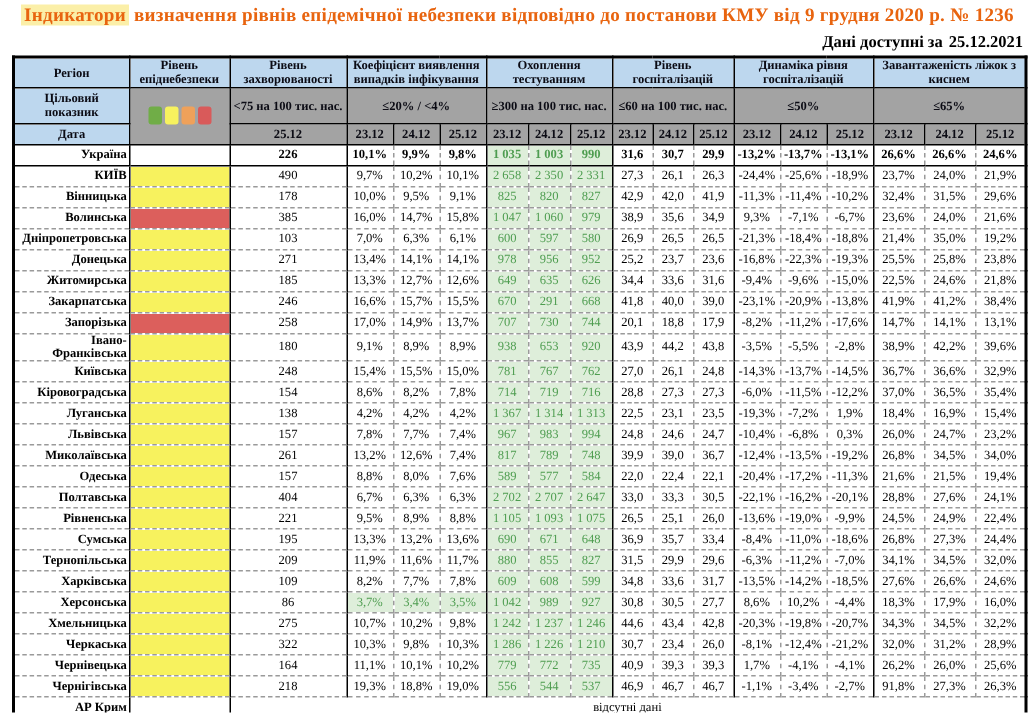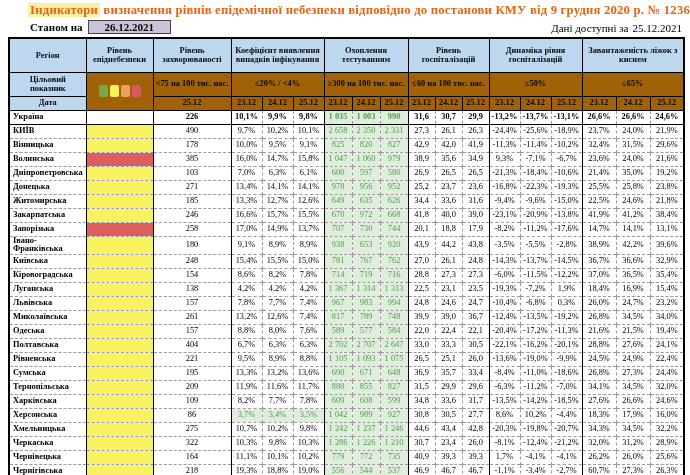--- a/index.html
+++ b/index.html
@@ -1,50 +1,47 @@
 <!DOCTYPE html>
 <html><head>
 <meta charset="utf-8">
 <style>
   :root{
     --title:#E8640F; --hl:#FBEFA8; --asof-bg:#CCC0DA; --head-bg:#BDD7EE;
     --yellow:#F7F25E; --red:#DC5F5C; --green-bg:#DEEEDA; --green-tx:#4E9D50;
   }
   html,body{margin:0;padding:0}
   body{width:690px;height:475px;background:#fff;font-family:"Liberation Serif",serif;position:relative;overflow:hidden}
-  .title{text-align:right;margin-top:3px;font-size:12.7px;font-weight:bold;color:var(--title);letter-spacing:.2px}
+  .title{text-align:center;margin-top:3px;font-size:12.7px;font-weight:bold;color:var(--title);letter-spacing:.2px}
   .title .hl{background:var(--hl);padding:0 2px}
   .meta-row{position:relative;height:17px;margin-top:1px}
   .asof{position:absolute;left:30px;top:1px;font-weight:bold;font-size:11px;color:#000}
   .asof-box{display:inline-block;background:var(--asof-bg);border:1px solid #444;padding:0 16px;margin-left:5px;font-size:11px;font-weight:bold}
-  .avail{position:absolute;right:8px;top:3px;font-weight:normal;font-size:11px;color:#000}
+  .avail{position:absolute;right:8px;top:3px;font-weight:bold;font-size:11px;color:#000}
   .avail span{margin-left:4px}
   table{border-collapse:collapse;table-layout:fixed;width:675px;margin-left:8px;margin-top:1px;border:2px solid #000}
   th,td{overflow:hidden}
   th{background:var(--head-bg);border:1px solid #000;font-size:8.4px;font-weight:bold;padding:0 1px;line-height:1.12;color:#0b0b14}
-  th.white{background:#a16207}
+  th.white{background:#a3a3a3}
   td{border-left:1px dashed #9a9a9a;border-top:1px dashed #9a9a9a;font-size:8.4px;text-align:center;height:13px;line-height:1.05;padding:0 1px;color:#000}
   td.solid-l{border-left:1px solid #000}
-  td.region{text-align:left;font-weight:bold;padding-left:3px;border-left:none}
+  td.region{text-align:right;font-weight:bold;padding-left:3px;border-left:none}
   td.level-yellow{background:var(--yellow)}
   td.level-red{background:var(--red)}
   td.green{background:var(--green-bg);color:var(--green-tx)}
   tr.bold td{font-weight:bold}
   tr.u-row td{border-bottom:1px solid #000}
   .legend-sq{display:inline-block;width:9px;height:12px;border-radius:2px;margin:0 1px;vertical-align:middle}
 </style>
 </head>
 <body style="--title: #E8640F; --hl: #FBEFA8; --asof-bg: #CCC0DA; --head-bg: #BDD7EE; --yellow: #F7F25E; --red: #DC5F5C; --green-bg: #DEEEDA; --green-tx: #4E9D50;">
 
 <div class="title"><span class="hl">Індикатори</span><span> визначення рівнів епідемічної небезпеки відповідно до постанови КМУ від 9 грудня 2020 р. № 1236</span></div>
 
 <div class="meta-row">
-  <div class="asof">
-    <span>Станом на</span><span class="asof-box">26.12.2021</span>
-  </div>
   <div class="avail">
     <span>Дані доступні за</span><span>25.12.2021</span>
   </div>
 </div>
 
 <table>
   <colgroup>
     <col style="width:77px">
       <col style="width:67px">
       <col style="width:78px">
@@ -58,21 +55,21 @@
       <col style="width:27px">
       <col style="width:27px">
     <col style="width:31px">
       <col style="width:31px">
       <col style="width:31px">
     <col style="width:34px">
       <col style="width:34px">
       <col style="width:34px">
   </colgroup>
   <thead>
-    <tr style="height:34px">
+    <tr style="height:20px">
       <th>Регіон</th>
       <th>Рівень епіднебезпеки</th>
       <th>Рівень захворюваності</th>
       <th colspan="3">Коефіцієнт виявлення випадків інфікування</th>
       <th colspan="3">Охоплення тестуванням</th>
       <th colspan="3">Рівень госпіталізацій</th>
       <th colspan="3">Динаміка рівня госпіталізацій</th>
       <th colspan="3">Завантаженість ліжок з киснем</th>
     </tr>
     <tr style="height:24px">
@@ -194,21 +191,21 @@
         <td>6,3%</td>
         <td>6,1%</td>
         <td class="solid-l green">600</td>
         <td class="green">597</td>
         <td class="green">580</td>
         <td class="solid-l">26,9</td>
         <td>26,5</td>
         <td>26,5</td>
         <td class="solid-l">-21,3%</td>
         <td>-18,4%</td>
-        <td>-10,6%</td>
+        <td>-18,8%</td>
         <td class="solid-l">21,4%</td>
         <td>35,0%</td>
         <td>19,2%</td>
       </tr>
       <tr>
         <td class="region">Донецька</td>
         <td class="solid-l level-yellow"></td>
         <td class="solid-l">271</td>
         <td class="solid-l">13,4%</td>
         <td>14,1%</td>
@@ -247,21 +244,21 @@
         <td>21,8%</td>
       </tr>
       <tr>
         <td class="region">Закарпатська</td>
         <td class="solid-l level-yellow"></td>
         <td class="solid-l">246</td>
         <td class="solid-l">16,6%</td>
         <td>15,7%</td>
         <td>15,5%</td>
         <td class="solid-l green">670</td>
-        <td class="green">972</td>
+        <td class="green">291</td>
         <td class="green">668</td>
         <td class="solid-l">41,8</td>
         <td>40,0</td>
         <td>39,0</td>
         <td class="solid-l">-23,1%</td>
         <td>-20,9%</td>
         <td>-13,8%</td>
         <td class="solid-l">41,9%</td>
         <td>41,2%</td>
         <td>38,4%</td>
@@ -615,21 +612,21 @@
         <td>19,0%</td>
         <td class="solid-l green">556</td>
         <td class="green">544</td>
         <td class="green">537</td>
         <td class="solid-l">46,9</td>
         <td>46,7</td>
         <td>46,7</td>
         <td class="solid-l">-1,1%</td>
         <td>-3,4%</td>
         <td>-2,7%</td>
-        <td class="solid-l">60,7%</td>
+        <td class="solid-l">91,8%</td>
         <td>27,3%</td>
         <td>26,3%</td>
       </tr>
       <tr>
         <td class="region">АР Крим</td>
         <td class="solid-l"></td>
         <td class="solid-l" colspan="16">відсутні дані</td>
       </tr>
     </tbody>
 </table>

